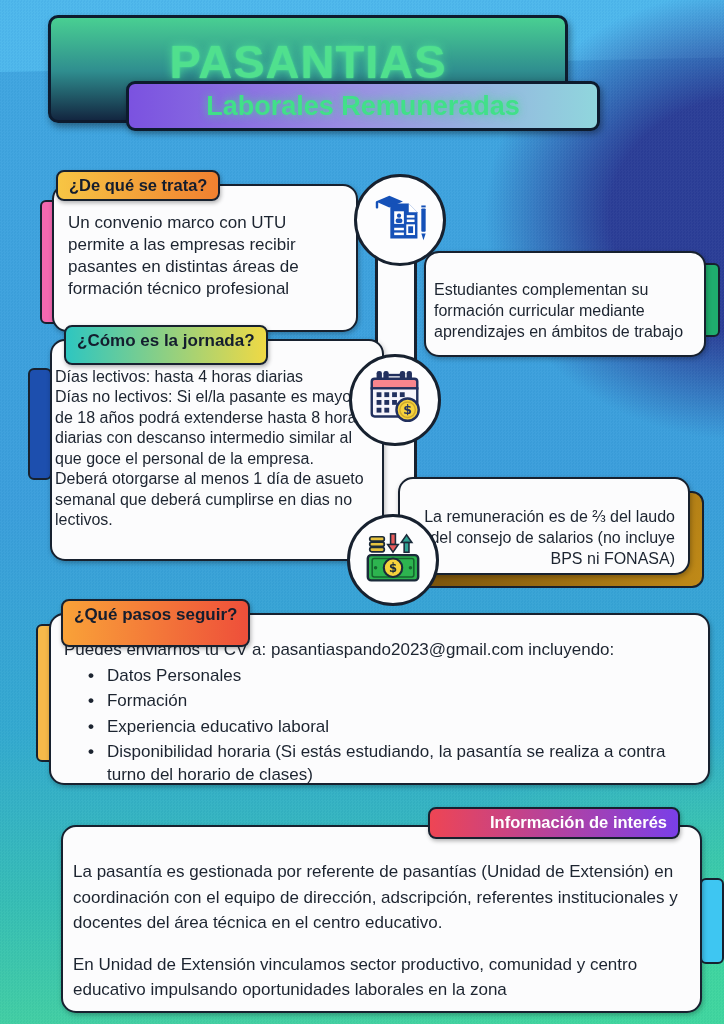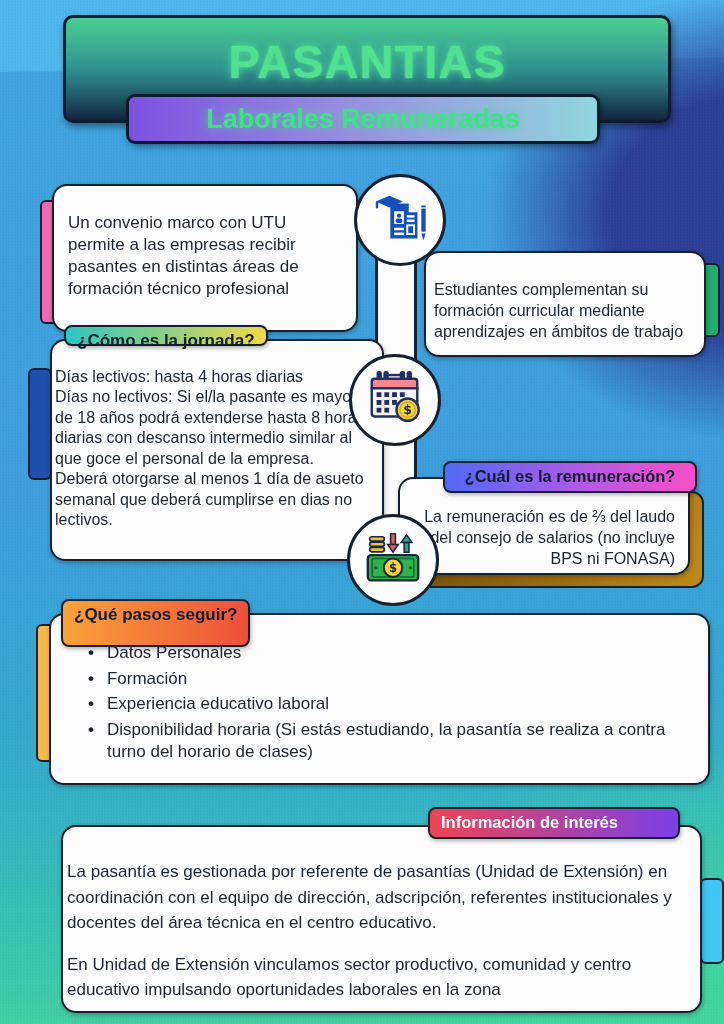--- a/index.html
+++ b/index.html
@@ -23,54 +23,54 @@
   .accent{position:absolute;z-index:1;border:2.5px solid #17212f;border-radius:6px;}
   .spine{position:absolute;z-index:2;background:#fcfcfd;border:3px solid #17212f;border-radius:22px;}
   .card{position:absolute;z-index:3;background:#fcfcfd;border:2.5px solid #17212f;border-radius:15px;
     box-shadow:1px 2px 5px rgba(0,0,0,.28);}
   .label{position:absolute;z-index:4;height:31px;line-height:26px;padding:0 11px;
     border:2.5px solid #17212f;border-radius:8px;font-weight:bold;font-size:16.5px;color:#141d2e;
     box-shadow:1px 2px 4px rgba(0,0,0,.3);white-space:nowrap;}
   .circle{position:absolute;z-index:5;width:92px;height:92px;border-radius:50%;
     background:#fdfdfe;border:3px solid #17212f;display:flex;align-items:center;justify-content:center;}
   
-  .banner{position:absolute;left:63px;top:15px;width:608px;height:108px;z-index:3;
+  .banner{position:absolute;left:48px;top:15px;width:520px;height:108px;z-index:3;
     border:3px solid #0d1b2e;border-radius:10px;box-shadow:2px 4px 7px rgba(0,0,0,.4);
     background:linear-gradient(180deg,#49cf92 0%,#2f8e8f 52%,#132640 100%);
     display:flex;align-items:center;justify-content:center;padding-bottom:16px;}
   .banner-title{font-size:47px;font-weight:bold;letter-spacing:1px;color:#50e08e;
     text-shadow:0 0 10px rgba(80,230,150,.85),0 0 2px rgba(80,230,150,.9);}
-  .subbanner{position:absolute;left:126px;top:94px;width:474px;height:50px;z-index:4;
+  .subbanner{position:absolute;left:126px;top:81px;width:474px;height:50px;z-index:4;
     border:3px solid #0d1b2e;border-radius:9px;box-shadow:2px 3px 6px rgba(0,0,0,.35);
     background:linear-gradient(90deg,#7b52e0 0%,#9a8fe2 48%,#90d6dd 100%);
     display:flex;align-items:center;justify-content:center;padding-top:0;text-align:center;}
   .subbanner-title{font-size:27px;font-weight:bold;color:#41e089;
     text-shadow:0 0 8px rgba(65,224,137,.8);}
   
   .card-about{left:52px;top:184px;width:306px;height:148px;padding:26px 12px 0 14px;font-size:17px;line-height:1.3;}
   .label-about{left:56px;top:170px;background:linear-gradient(90deg,#f7c544 0%,#f08030 100%);}
   .accent-pink{left:40px;top:200px;width:22px;height:124px;background:#f468b0;}
   .card-how{left:424px;top:251px;width:282px;height:106px;padding:26px 10px 0 8px;font-size:16px;line-height:1.32;}
   .label-how{left:528px;top:237px;background:linear-gradient(90deg,#93d234 0%,#bfe64e 100%);}
   .accent-green{left:696px;top:263px;width:24px;height:74px;background:#1fae6e;}
   .card-schedule{left:50px;top:339px;width:334px;height:222px;padding:26px 12px 0 3px;font-size:16px;line-height:1.28;}
-  .label-schedule{left:64px;top:325px;height:21px;line-height:27px;font-size:17px;
+  .label-schedule{left:64px;top:325px;height:40px;line-height:27px;font-size:17px;
     background:linear-gradient(90deg,#2ec6c0 0%,#efd945 100%);}
   .accent-blue{left:28px;top:368px;width:24px;height:112px;background:#1d4fae;}
   .card-pay{left:398px;top:477px;width:292px;height:98px;padding:28px 13px 0 18px;font-size:16px;line-height:1.3;text-align:right;}
   .label-pay{left:443px;top:461px;width:254px;height:32px;line-height:27px;text-align:center;
     background:linear-gradient(90deg,#4f6bf5 0%,#a85ae8 50%,#fb4ecb 100%);}
   .accent-gold{left:412px;top:491px;width:292px;height:97px;border-radius:12px;
     background:linear-gradient(115deg,#6e4a0a 0%,#c08a18 100%);}
   .card-steps{left:49px;top:613px;width:661px;height:172px;padding:24px 16px 0 13px;font-size:17px;line-height:1.33;}
   .label-steps{left:61px;top:599px;height:48px;line-height:27px;font-size:17px;
     background:linear-gradient(90deg,#f9a238 0%,#ee4f3a 100%);}
   .accent-yellow{left:36px;top:624px;width:24px;height:138px;background:#f6b94a;}
-  .card-info{left:61px;top:825px;width:641px;height:188px;padding:32px 18px 0 4px;font-size:17px;line-height:1.5;}
-  .label-info{left:428px;top:807px;width:252px;height:32px;line-height:27px;text-align:left;color:#ffffff;
+  .card-info{left:61px;top:825px;width:641px;height:188px;padding:32px 18px 0 10px;font-size:17px;line-height:1.5;}
+  .label-info{left:428px;top:807px;width:252px;height:32px;line-height:27px;text-align:right;color:#ffffff;
     background:linear-gradient(90deg,#ee4554 0%,#7a3fe8 100%);}
   .accent-cyan{left:700px;top:878px;width:24px;height:86px;background:#3ec6f2;}
   .circle-cv{left:354px;top:174px;}
   .circle-calendar{left:349px;top:354px;}
   .circle-money{left:347px;top:514px;}
   .spine-main{left:375px;top:221px;width:42px;height:345px;}
   .bullet-row{display:flex;margin-left:24px;margin-top:3px;}
   .bullet-row::before{content:"\2022";margin-right:13px;font-weight:bold;}
   .para2{margin-top:16px;}
 </style>
@@ -95,37 +95,38 @@
   <div class="banner">
     <div class="banner-title">PASANTIAS</div>
   </div>
   <div class="subbanner">
     <div class="subbanner-title">Laborales Remuneradas</div>
   </div>
 
   <div class="card card-about">
     <div>Un convenio marco con UTU permite a las empresas recibir pasantes en distintas áreas de formación técnico profesional</div>
   </div>
+  <div class="label label-about">¿De qué se trata?</div>
 
   <div class="card card-how">
     <div>Estudiantes complementan su formación curricular mediante aprendizajes en ámbitos de trabajo</div>
   </div>
 
   <div class="card card-schedule">
     <div>Días lectivos: hasta 4 horas diarias</div>
     <div>Días no lectivos: Si el/la pasante es mayor de 18 años  podrá extenderse hasta 8 horas diarias con descanso intermedio similar al que goce el personal de la empresa. Deberá otorgarse al menos 1 día de asueto semanal que deberá cumplirse en dias no lectivos.</div>
   </div>
   <div class="label label-schedule">¿Cómo es la jornada?</div>
 
   <div class="card card-pay">
     <div>La remuneración es de ⅔ del laudo del consejo de salarios (no incluye BPS ni FONASA)</div>
   </div>
-  <div class="label label-pay">¿Cuál es la remuneración?</div>
 
   <div class="card card-steps">
+    <div>Puedes enviarnos tu CV a: pasantiaspando2023@gmail.com incluyendo:</div>
     <div class="bullet-row">
         <span>Datos Personales</span>
       </div>
     <div class="bullet-row">
         <span>Formación</span>
       </div>
     <div class="bullet-row">
         <span>Experiencia educativo laboral</span>
       </div>
     <div class="bullet-row">

